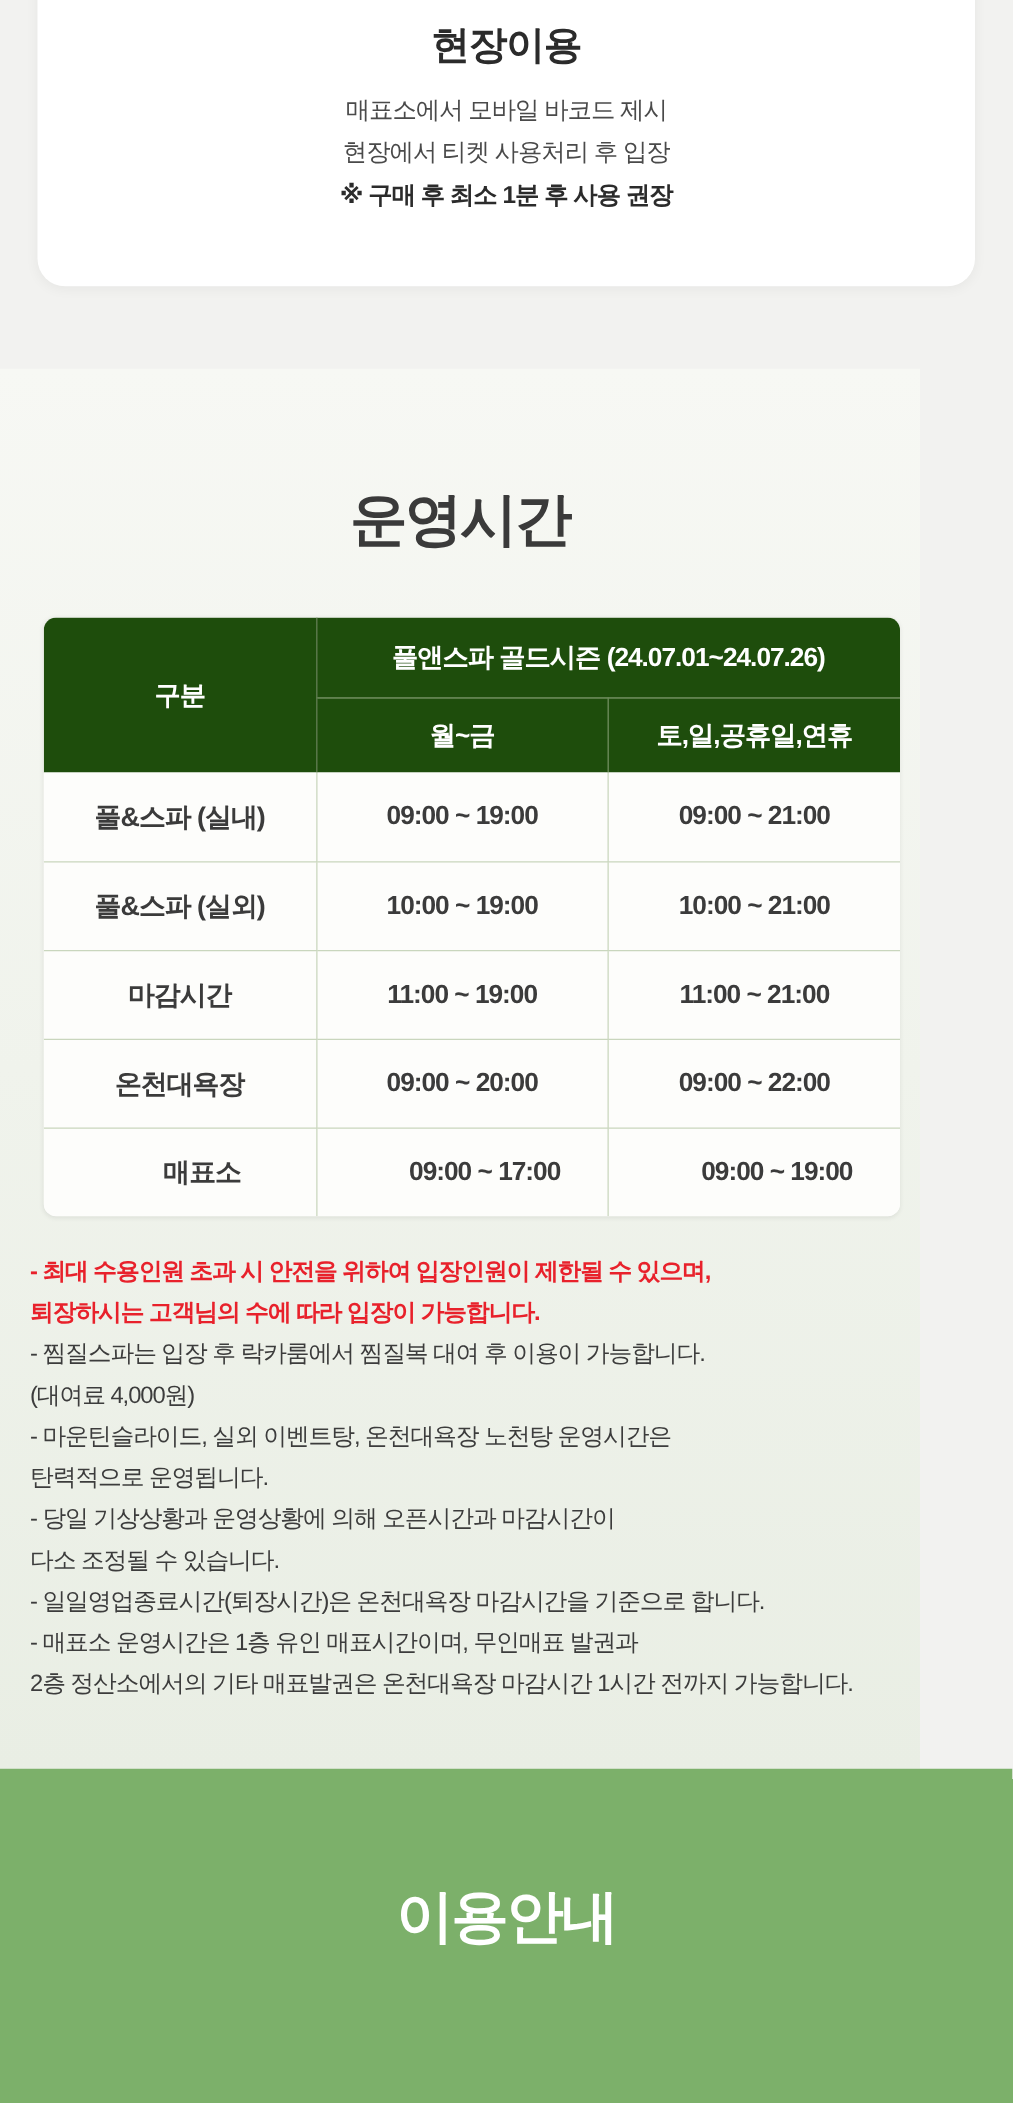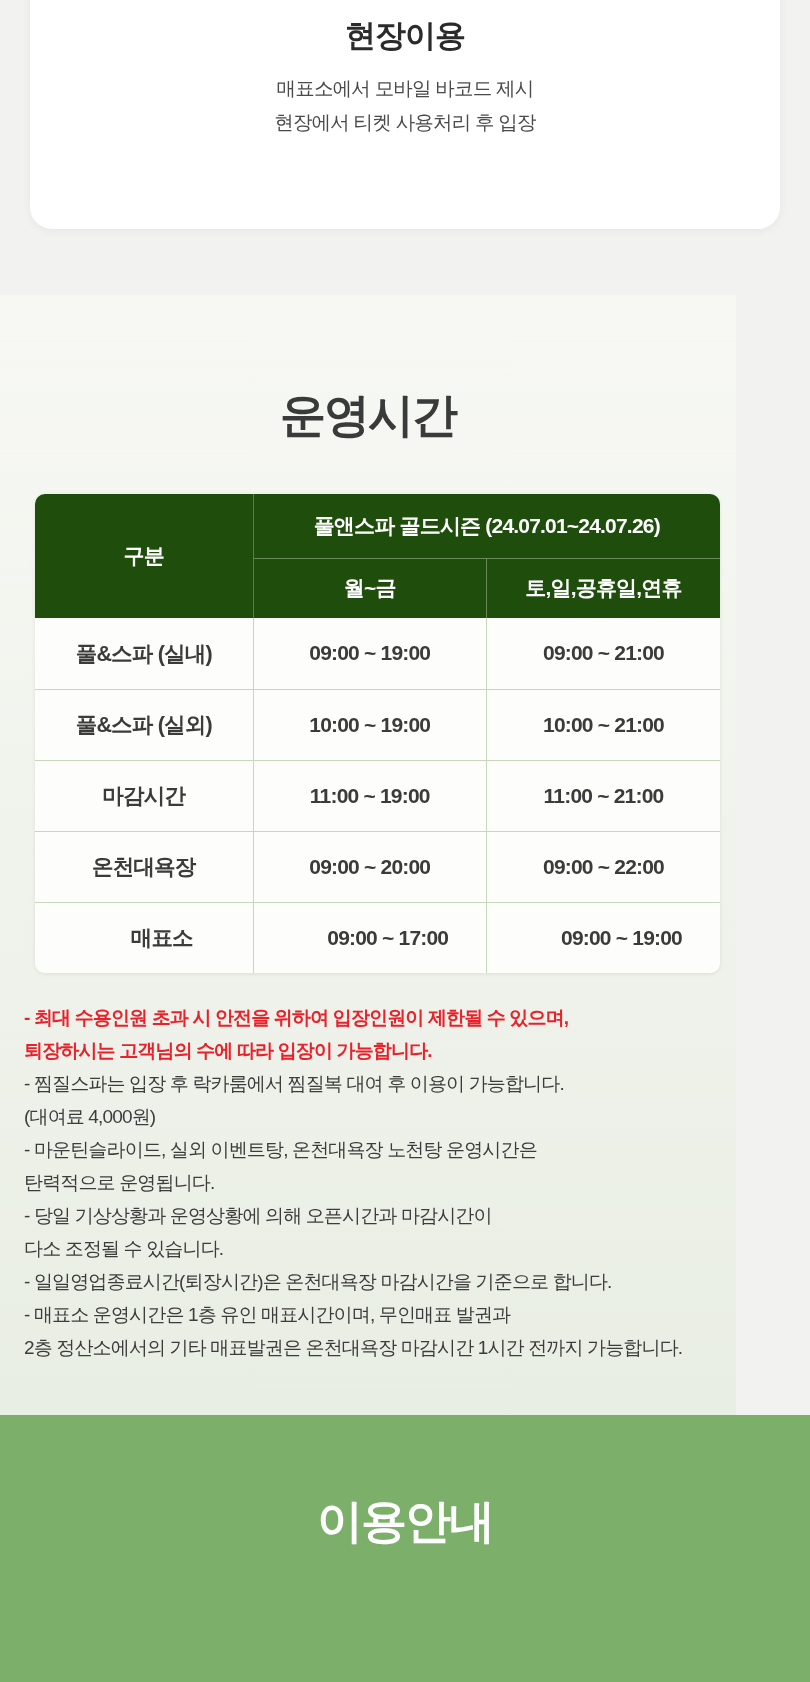--- a/index.html
+++ b/index.html
@@ -146,38 +146,39 @@
   
   .footer-band{
     width:810px;
     height:267px;
     background:#7cb06a;
     position:relative;
   }
   .footer-title{
     position:absolute;
     left:0; right:0;
-    top:76px;
+    top:88px;
     text-align:center;
     font-size:46px;
     font-weight:bold;
     color:#ffffff;
     letter-spacing:-2px;
   }
 </style>
 </head>
 <body>
 
 <div class="top-section">
   <div class="info-card">
 
     <div class="card-title">현장이용</div>
     <div class="card-lines">
       <div class="card-line">매표소에서 모바일 바코드 제시</div>
       <div class="card-line">현장에서 티켓 사용처리 후 입장</div>
+      <div class="card-line strong">※ 구매 후 최소 1분 후 사용 권장</div>
     </div>
   </div>
 </div>
 
 <div class="schedule-section">
 
   <div class="schedule-heading">운영시간</div>
 
   <div class="table-wrap">
     <table class="hours">

